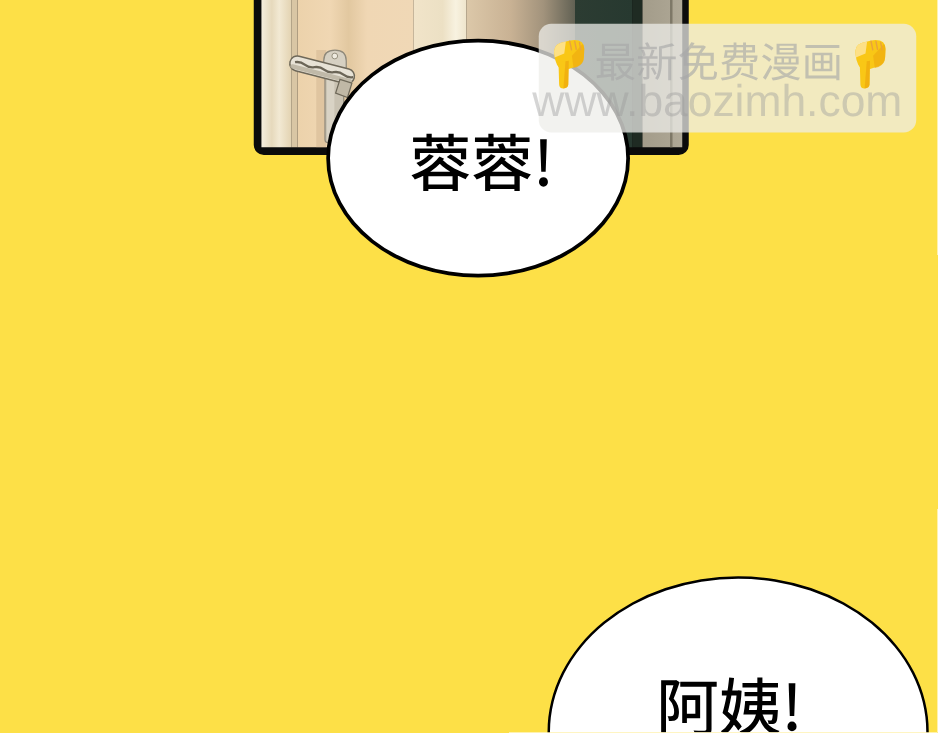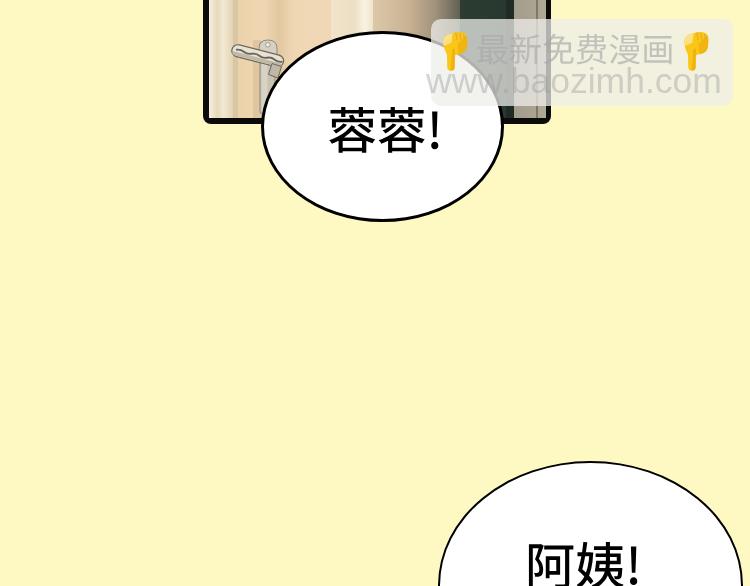--- a/index.html
+++ b/index.html
@@ -1,15 +1,15 @@
 <!DOCTYPE html>
 <html><head><meta charset="utf-8">
 <style>
 html,body{margin:0;padding:0;background:#fff;}
-#page{position:relative;width:750px;height:586px;overflow:hidden;background:#fef9c3;font-family:"Liberation Sans",sans-serif;}
+#page{position:relative;width:750px;height:586px;overflow:hidden;background:#fde047;font-family:"Liberation Sans",sans-serif;}
 .abs{position:absolute;}
 </style></head>
 <body>
 <div id="page">
 
 <div class="abs" style="left:203px;top:0;width:348px;height:123.5px;background:#0b0b0b;border-radius:0 0 8px 8px;"></div>
 
 <div class="abs" style="left:208.5px;top:0;width:337px;height:118px;overflow:hidden;">
 
   <div class="abs" style="left:0;top:0;width:24px;height:118px;background:linear-gradient(90deg,#f6efdf 0%,#e6d9bc 35%,#f2e9d3 60%,#e3d3b2 100%);"></div>

